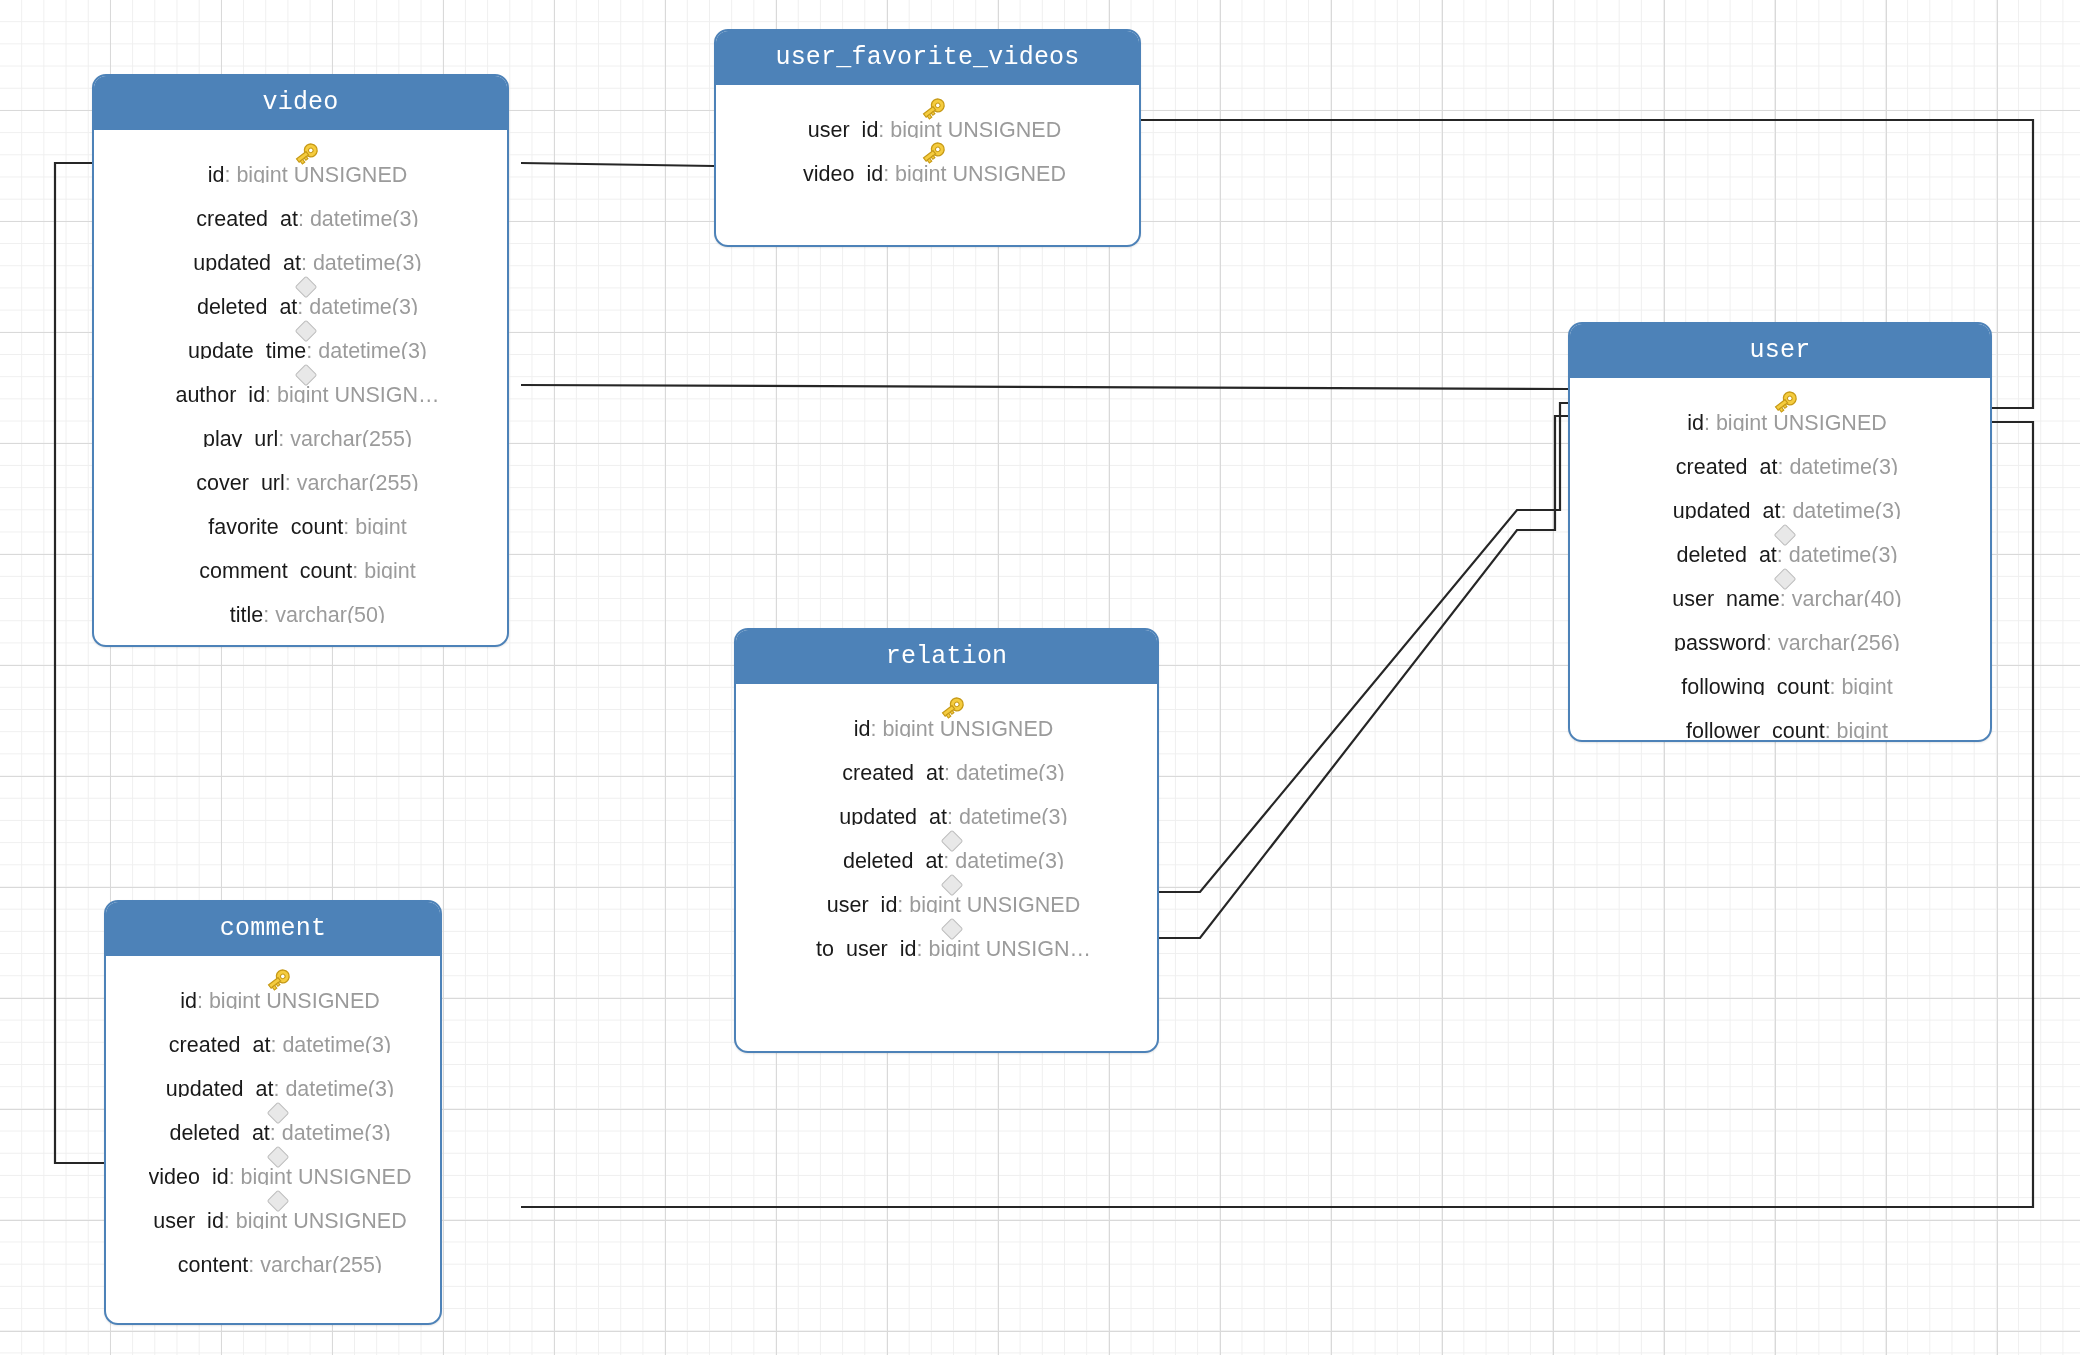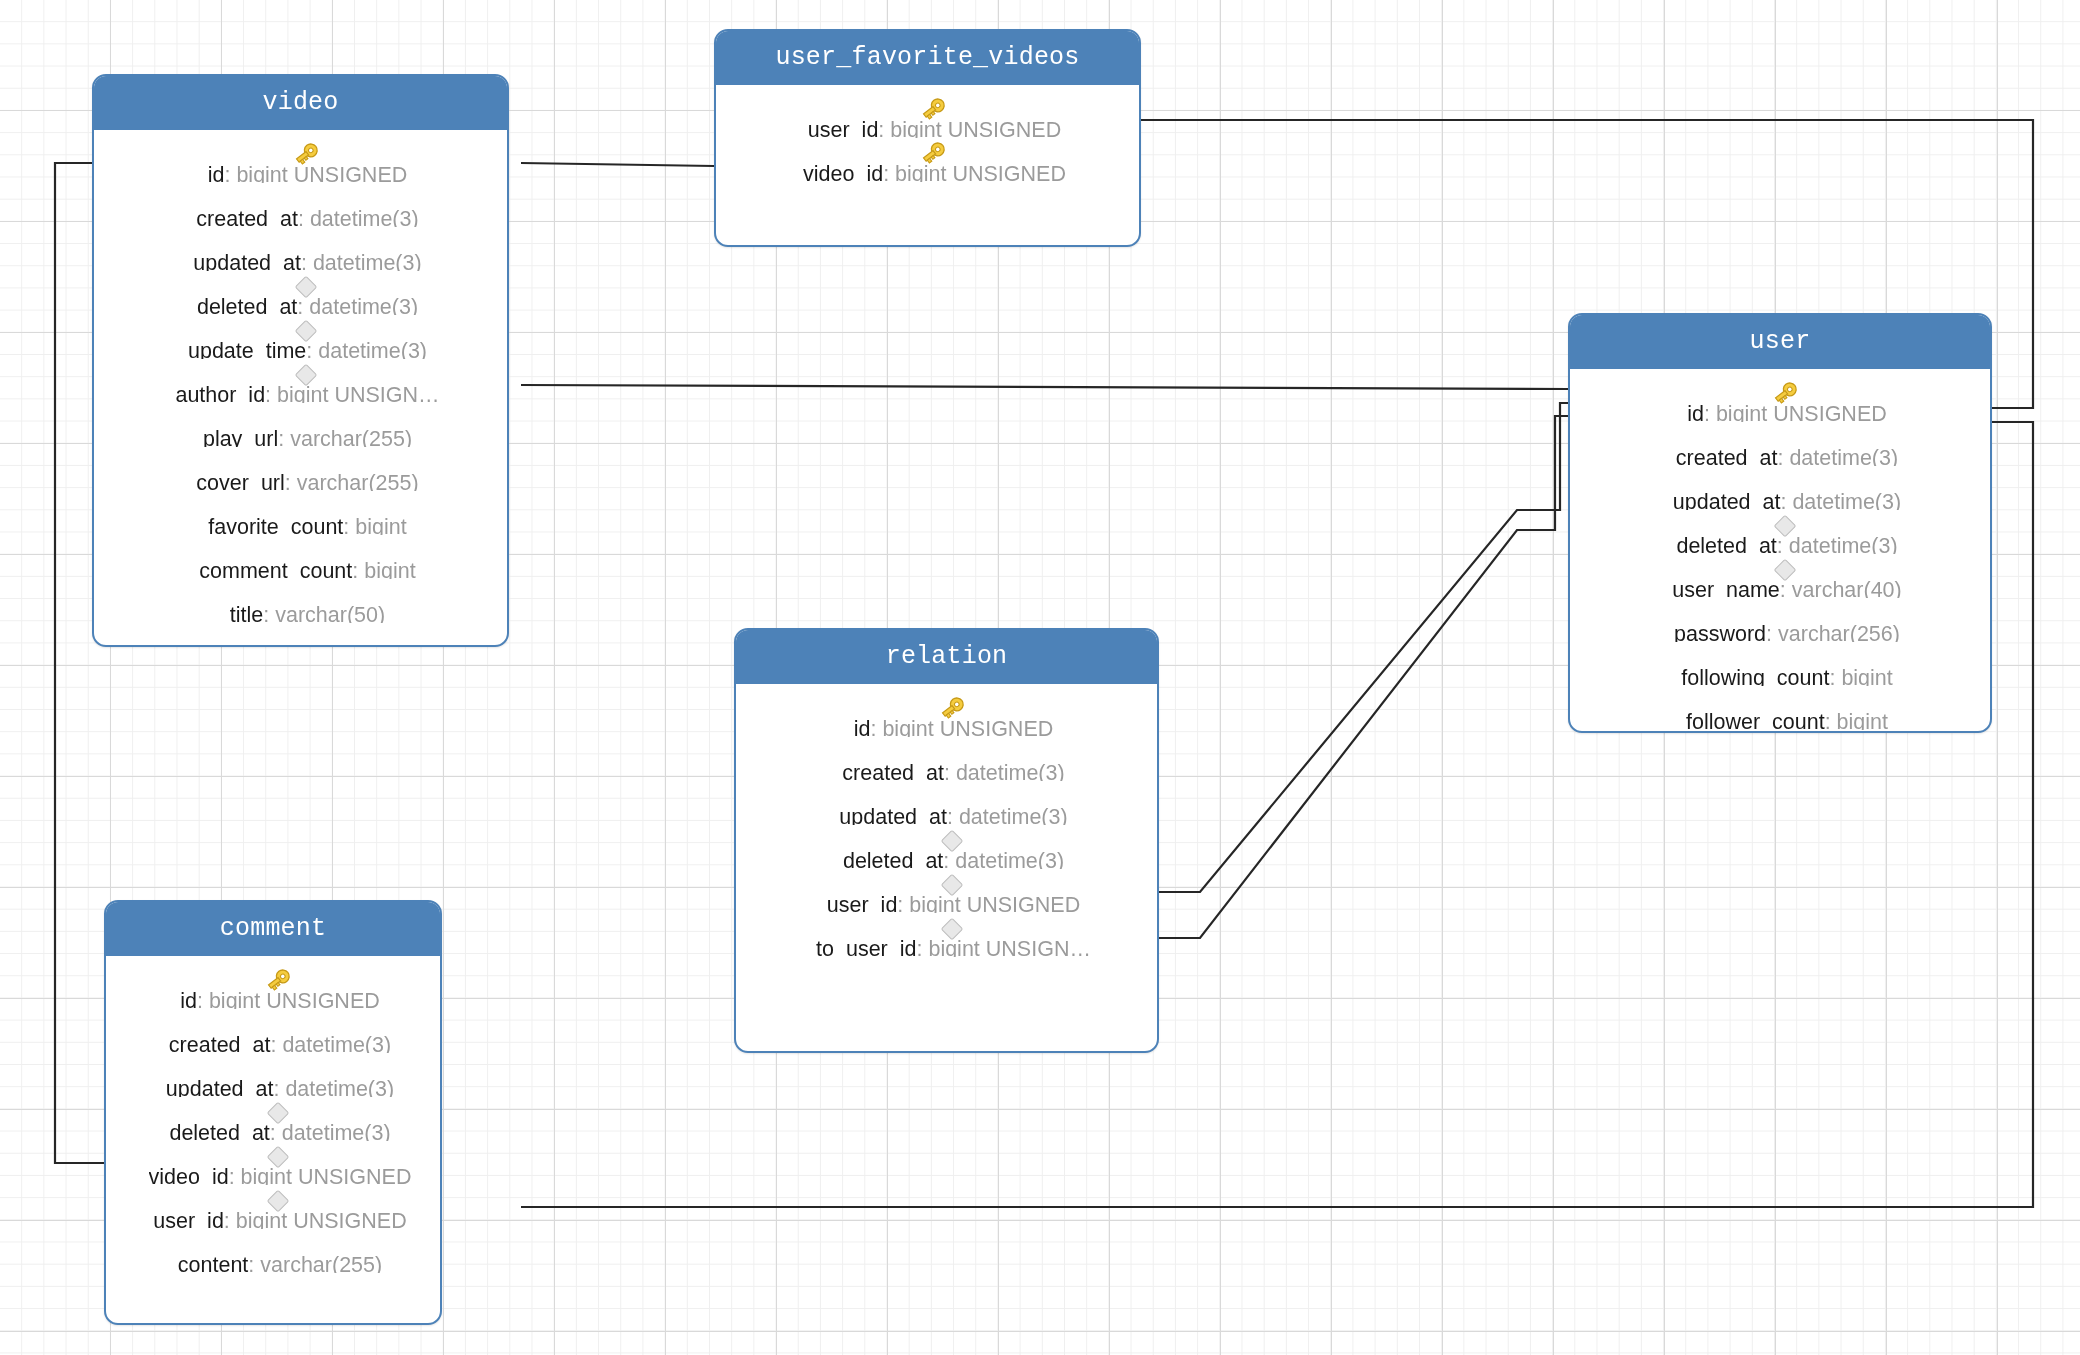--- a/index.html
+++ b/index.html
@@ -96,21 +96,21 @@
     line-height: 24px;
     overflow: hidden;
     text-overflow: clip;
   }
   .field-type {
     color: #9b9b9b;
   }
   
   #card-video              { left: 92px;  top: 74px;   width: 417px;  height: 573px; }
   #card-user_favorite_videos { left: 714px;  top: 29px;   width: 427px;  height: 218px; }
-  #card-user              { left: 1568px; top: 313px;  width: 424px;  height: 420px; }
+  #card-user              { left: 1568px; top: 322px;  width: 424px;  height: 420px; }
   #card-relation          { left: 734px;  top: 628px;  width: 425px;  height: 425px; }
   #card-comment           { left: 104px;  top: 900px;  width: 338px;  height: 425px; }
 </style>
 </head>
 <body>
 
 <div id="canvas">
 
   <svg id="links" viewBox="0 0 2080 1355" xmlns="http://www.w3.org/2000/svg">
     <g fill="none" stroke="#262626" stroke-width="2.2">

